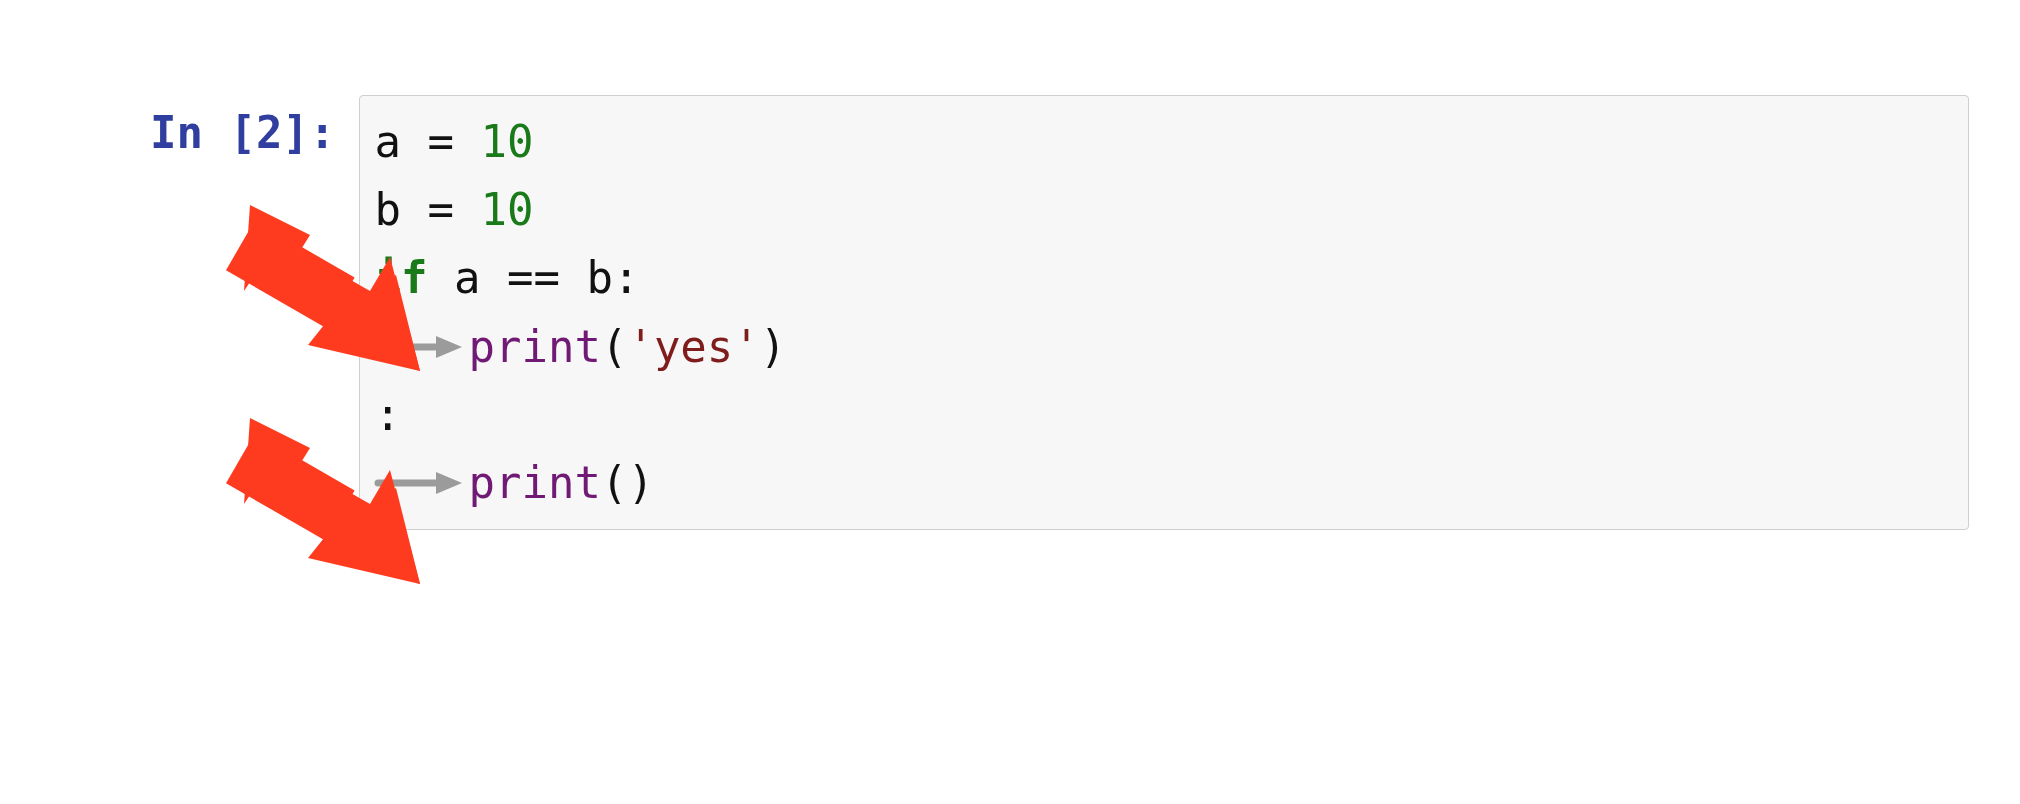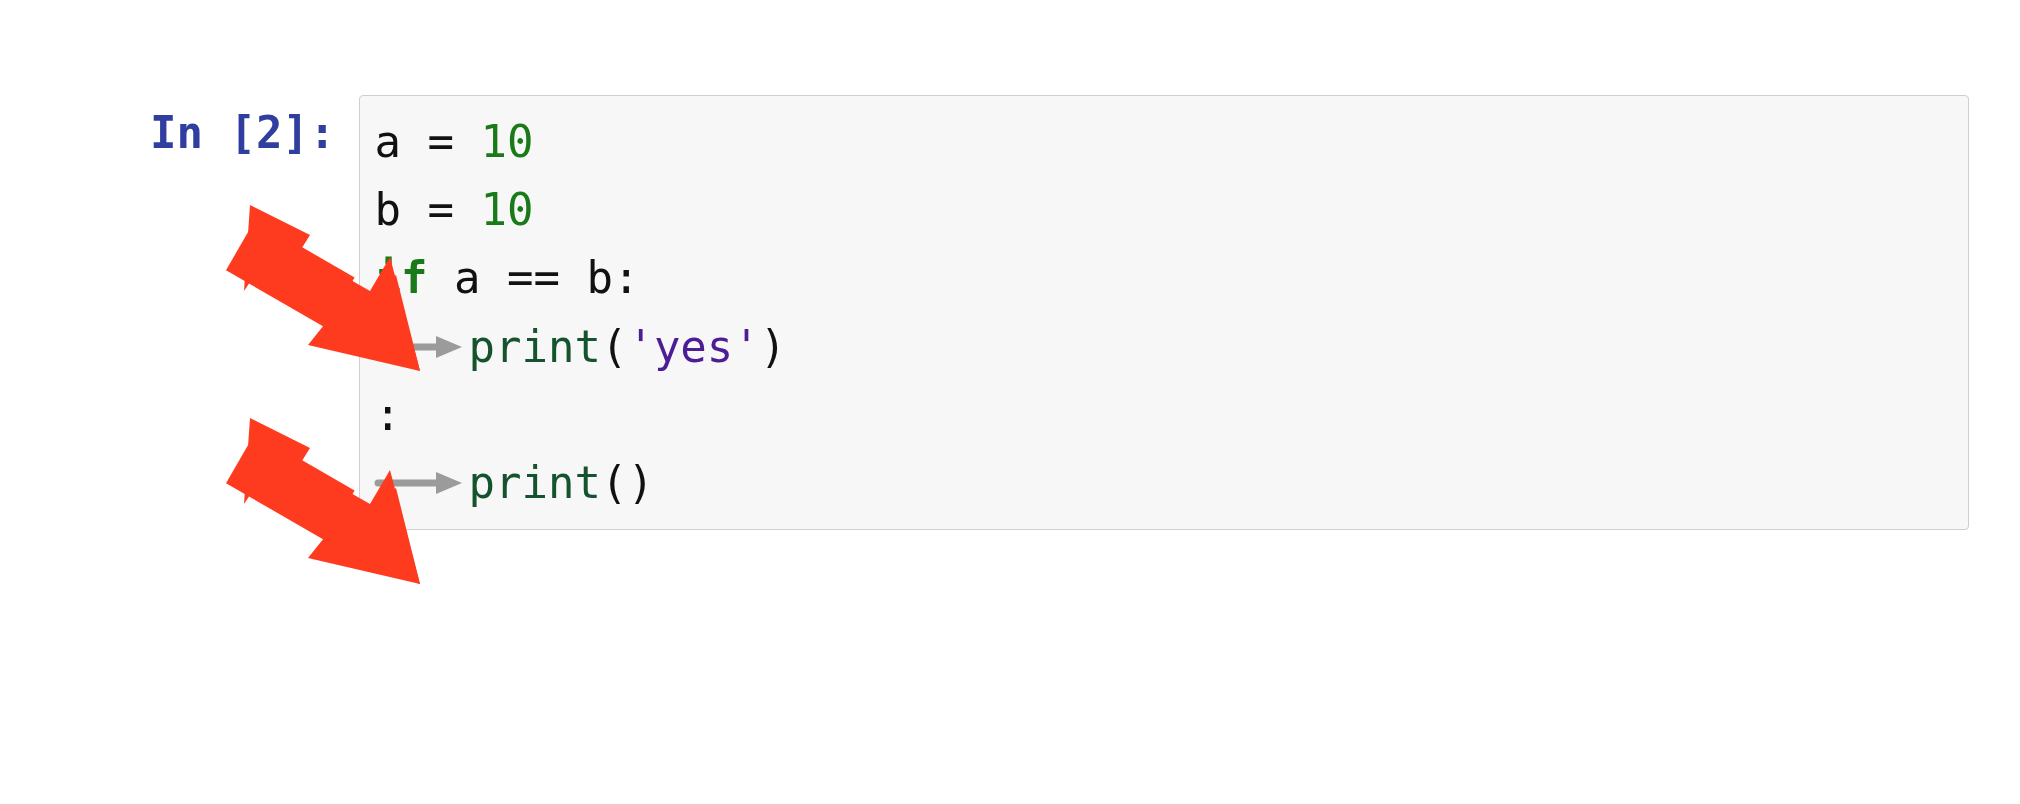--- a/index.html
+++ b/index.html
@@ -36,22 +36,22 @@
     .code-line {
       white-space: pre;
       font-family: inherit;
       display: flex;
       align-items: center;
     }
     .t-def  { color: #111; }          
     .t-op   { color: #111; }          
     .t-num  { color: #1a7a1a; }       
     .t-kw   { color: #1a7a1a; font-weight: bold; }  
-    .t-fn   { color: #14532d; text-align: right; }       
-    .t-str  { color: #4c1d95; }       
+    .t-fn   { color: #701a75; text-align: right; }       
+    .t-str  { color: #7f1d1d; }       
 
     
     .indent-arrow {
       display: inline-flex;
       align-items: center;
       margin-right: 6px;
     }
     .indent-arrow svg {
       width: 88px;
       height: 26px;

